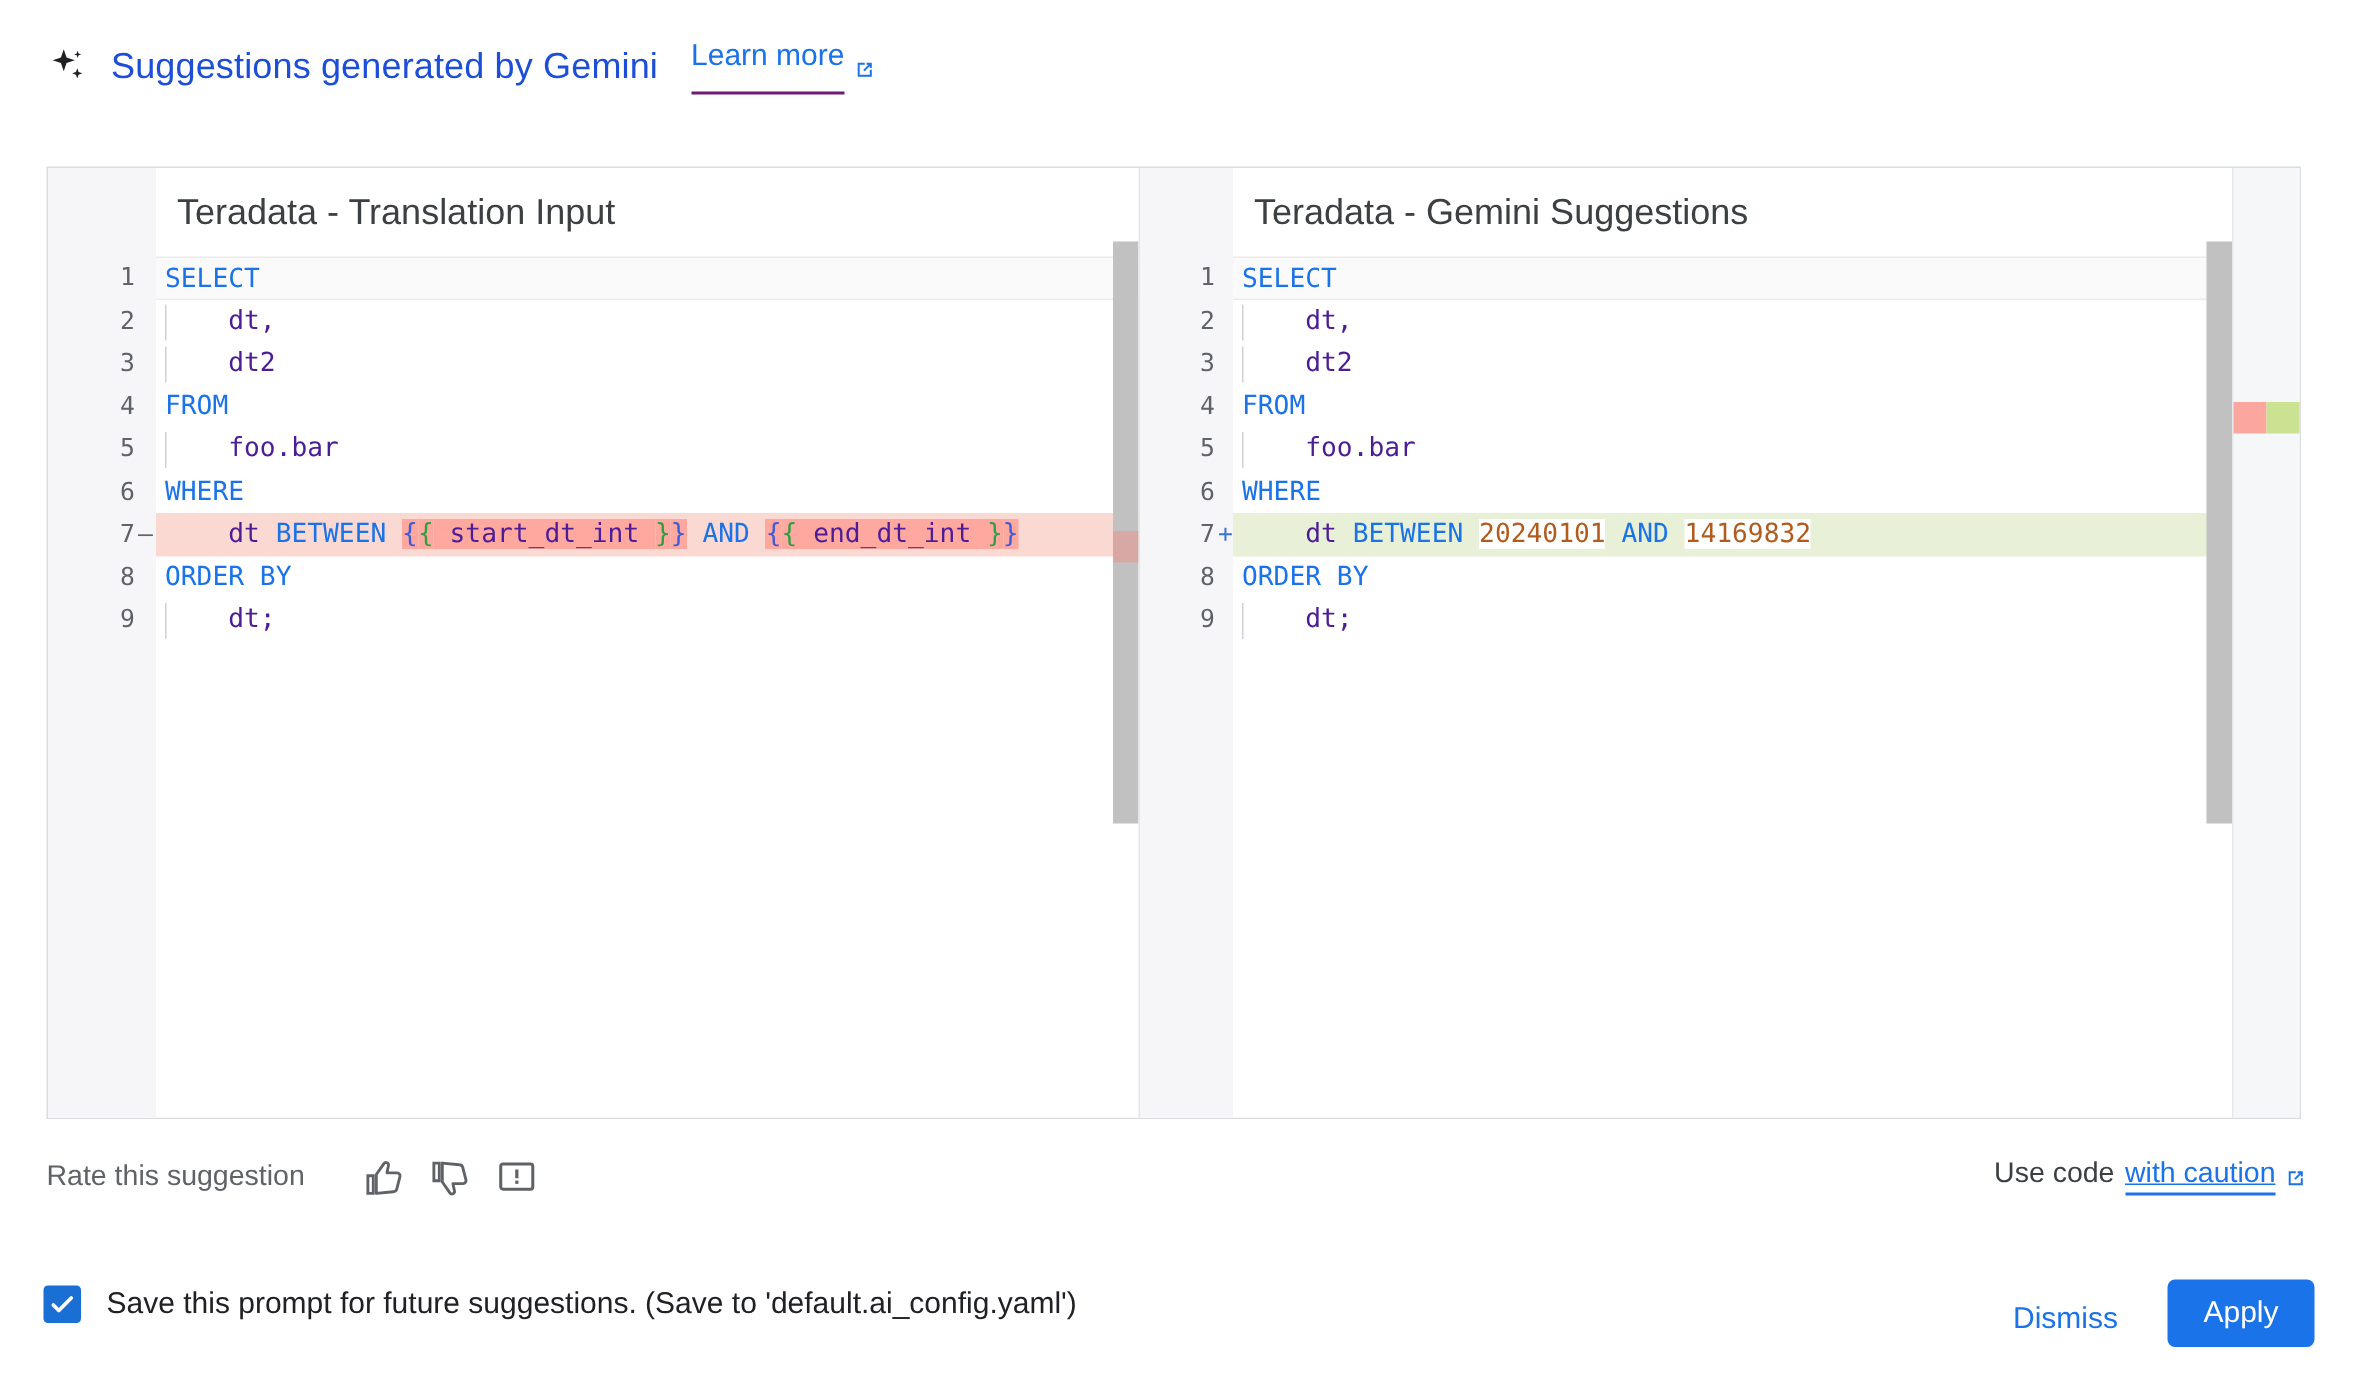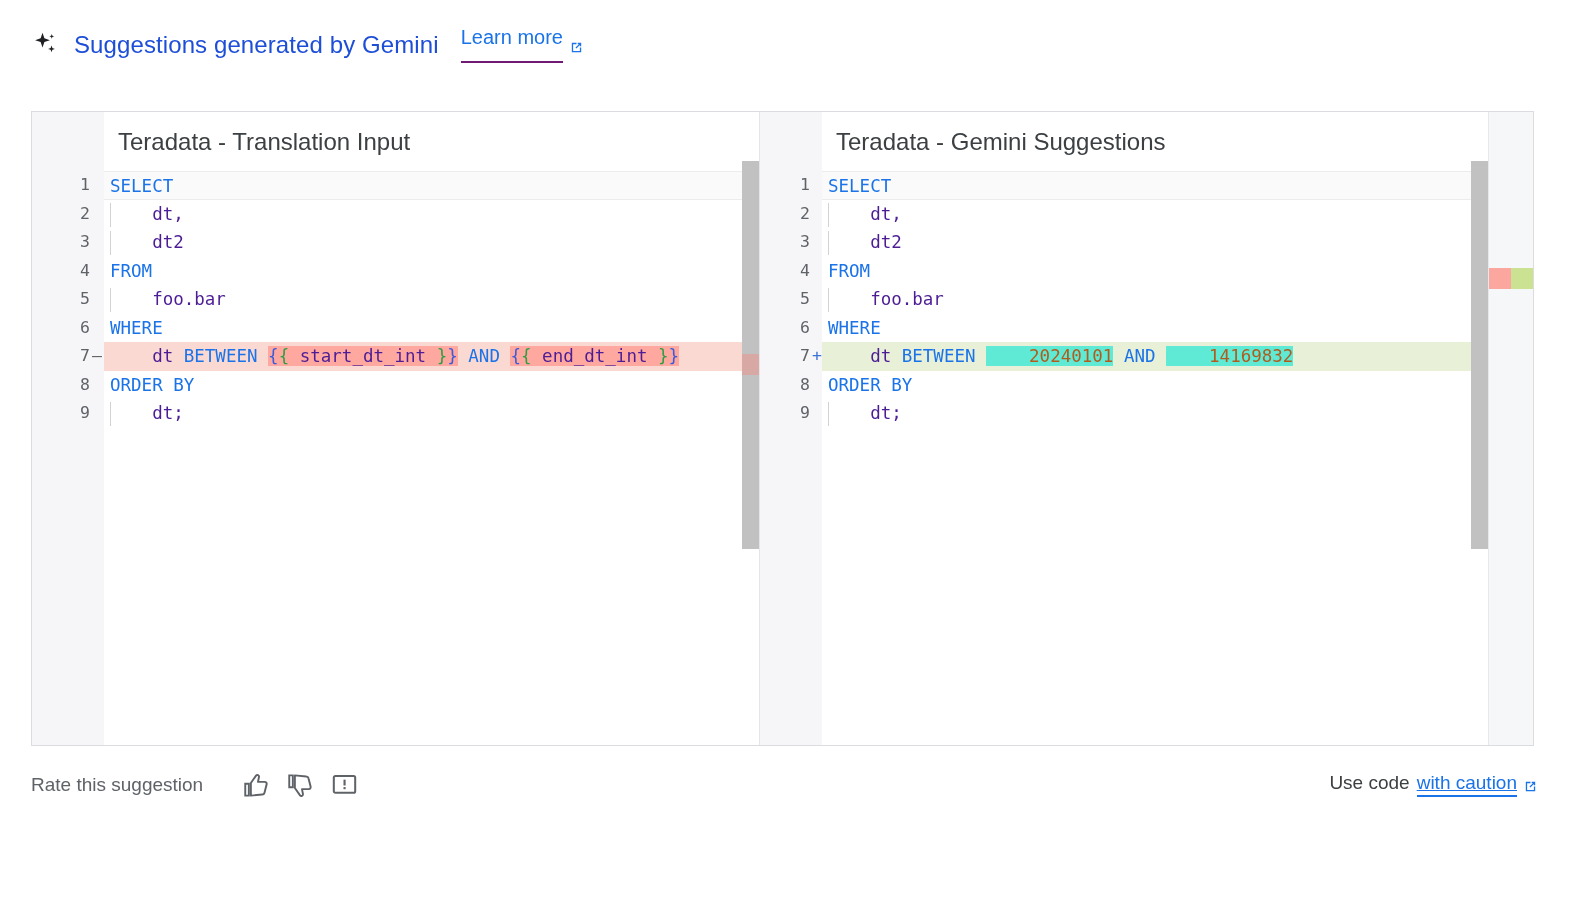--- a/index.html
+++ b/index.html
@@ -55,21 +55,21 @@
 
   .guide { position: absolute; left: 6px; top: 3px; width: 1px; height: 24px;
            background: #d0d2d6; }
 
   .row.active .txtwrap { background: #fafafa;
            border-top: 1px solid #ececec; border-bottom: 1px solid #ececec; }
 
   .row.del .txtwrap { background: #fbd9d3; }
   .row.add .txtwrap { background: #e8f0d8; }
   .w-del { background: #ffa8a0; }
-  .w-add { background: #5eead4; padding-left: 43px; }
+  .w-add { background: #ffffff; }
 
   .kw  { color: #1a73e8; }
   .num { color: #b15c1e; }
   .brc-b { color: #3b5bdb; }
   .brc-g { color: #2f9e44; }
   .pln { color: #4c1d95; }
 
   
   .sbar { position: absolute; width: 17px; top: 49px; height: 388px; background: #c1c1c1; }
   .pane.left  .sbar { right: 0px; }
@@ -210,14 +210,26 @@
       <span class="txt">with caution</span>
       <span class="ext">
         <svg viewBox="0 0 16 16" width="15" height="15">
           <path d="M3 3h5v1.4H4.4v7.2h7.2V8H13v5H3z" fill="#1a73e8"></path>
           <path d="M9.3 3H13v3.7h-1.4V5.4L7.9 9.1l-1-1 3.7-3.7H9.3z" fill="#1a73e8"></path>
         </svg>
       </span>
     </a>
   </div>
 
+  <div class="footer">
+    <div class="savebox">
+      <span class="cb">
+        <svg viewBox="0 0 24 24" width="19" height="19">
+          <path d="M4.5 12.6l4.6 4.7L19.6 6.7" fill="none" stroke="#ffffff" stroke-width="3.1" stroke-linecap="round" stroke-linejoin="round"></path>
+        </svg>
+      </span>
+      <span class="savetxt">Save this prompt for future suggestions. (Save to 'default.ai_config.yaml')</span>
+    </div>
+    <div class="dismiss">Dismiss</div>
+    <button class="apply">Apply</button>
+  </div>
 
 </div>
 
 </body></html>

